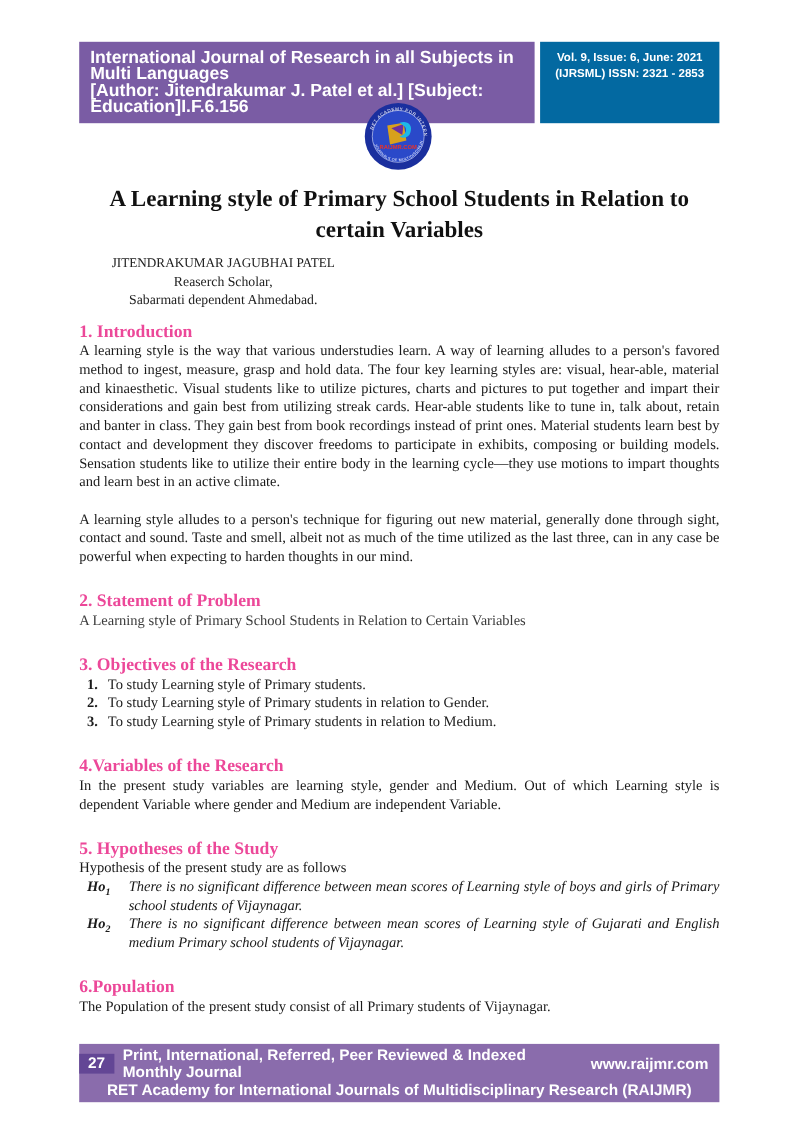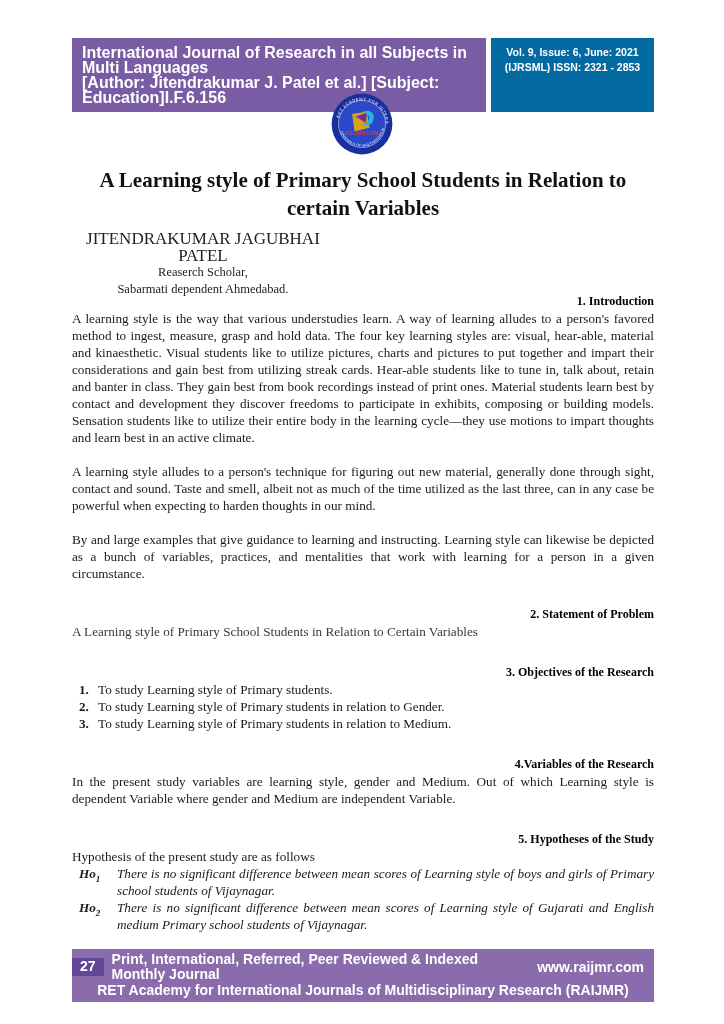--- a/index.html
+++ b/index.html
@@ -55,31 +55,31 @@
   .title-inner { display: inline-block; max-width: 592px; }
   
   .authors {
     position: absolute;
     top: 231px; left: 72px; right: 70px;
     display: flex;
   }
   .author { text-align: center; font-size: 12.5px; line-height: 16.5px; color: #222; }
   .author-left  { width: 45%; }
   .author-right { width: 55%; }
-  .author-name { font-size: 17px; }
+  .author-name { font-size: 12px; }
   
   .body {
     position: absolute;
     top: 293px; left: 72px; width: 582px;
     font-size: 13.2px;
     line-height: 17px;
   }
   .sec { margin-top: 24px; }
   .sec:first-child { margin-top: 0; }
-  .sec-h { font-weight: bold; font-size: 12px; color: #000000; text-align: right; }
+  .sec-h { font-weight: bold; font-size: 16px; color: #ec4899; }
   .par { text-align: justify; }
   .par + .par { margin-top: 17px; }
   .statement { color: #3a3a3a; }
   .obj-item { position: relative; padding-left: 26px; text-align: justify; }
   .obj-num { position: absolute; left: 7px; font-weight: bold; }
   .hypo-item { position: relative; padding-left: 45px; text-align: justify; font-style: italic; }
   .hypo-label { position: absolute; left: 7px; font-weight: bold; }
   .hypo-label sub { font-weight: bold; font-size: 9px; }
   
   .footer {
@@ -152,21 +152,20 @@
       <div>Sabarmati dependent Ahmedabad.</div>
     </div>
   </div>
 
   <div class="body">
 
     <div class="sec">
       <div class="sec-h">1. Introduction</div>
       <div class="par">A learning style is the way that various understudies learn. A way of learning alludes to a person's favored method to ingest, measure, grasp and hold data. The four key learning styles are: visual, hear-able, material and kinaesthetic. Visual students like to utilize pictures, charts and pictures to put together and impart their considerations and gain best from utilizing streak cards. Hear-able students like to tune in, talk about, retain and banter in class. They gain best from book recordings instead of print ones. Material students learn best by contact and development they discover freedoms to participate in exhibits, composing or building models. Sensation students like to utilize their entire body in the learning cycle—they use motions to impart thoughts and learn best in an active climate.</div>
       <div class="par">A learning style alludes to a person's technique for figuring out new material, generally done through sight, contact and sound. Taste and smell, albeit not as much of the time utilized as the last three, can in any case be powerful when expecting to harden thoughts in our mind.</div>
-      <div class="par">By and large examples that give guidance to learning and instructing. Learning style can likewise be depicted as a bunch of variables, practices, and mentalities that work with learning for a person in a given circumstance.</div>
     </div>
 
     <div class="sec">
       <div class="sec-h">2. Statement of Problem</div>
       <div class="par statement">A Learning style of Primary School Students in Relation to Certain Variables</div>
     </div>
 
     <div class="sec">
       <div class="sec-h">3. Objectives of the Research</div>
       <div class="obj-item">

